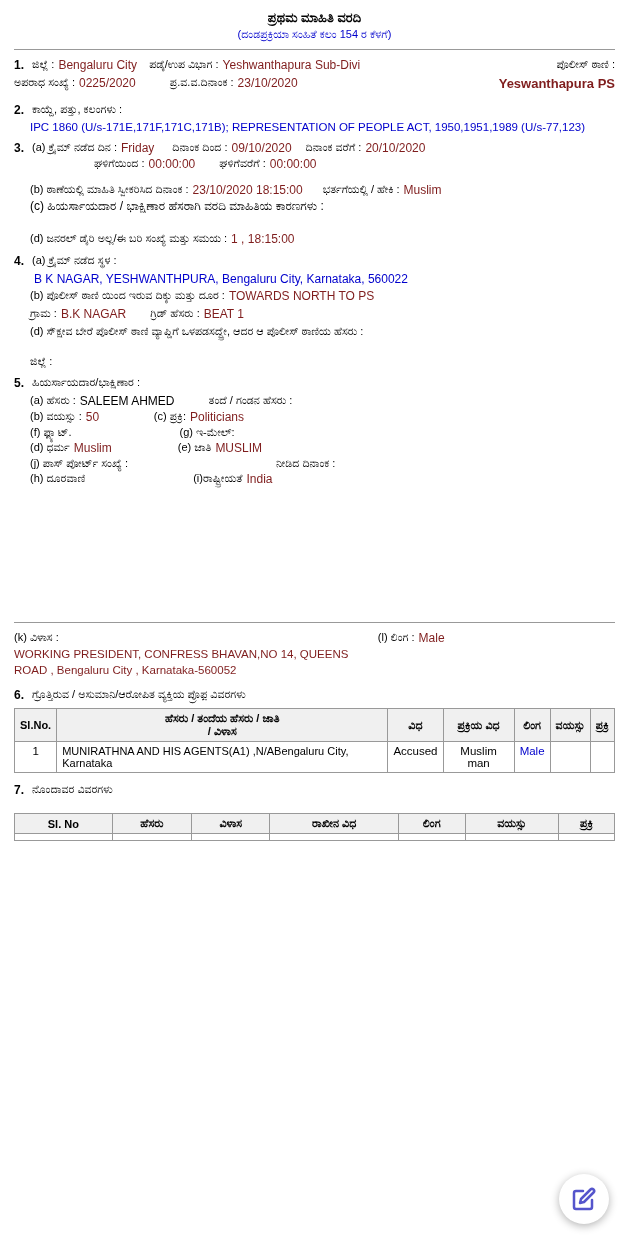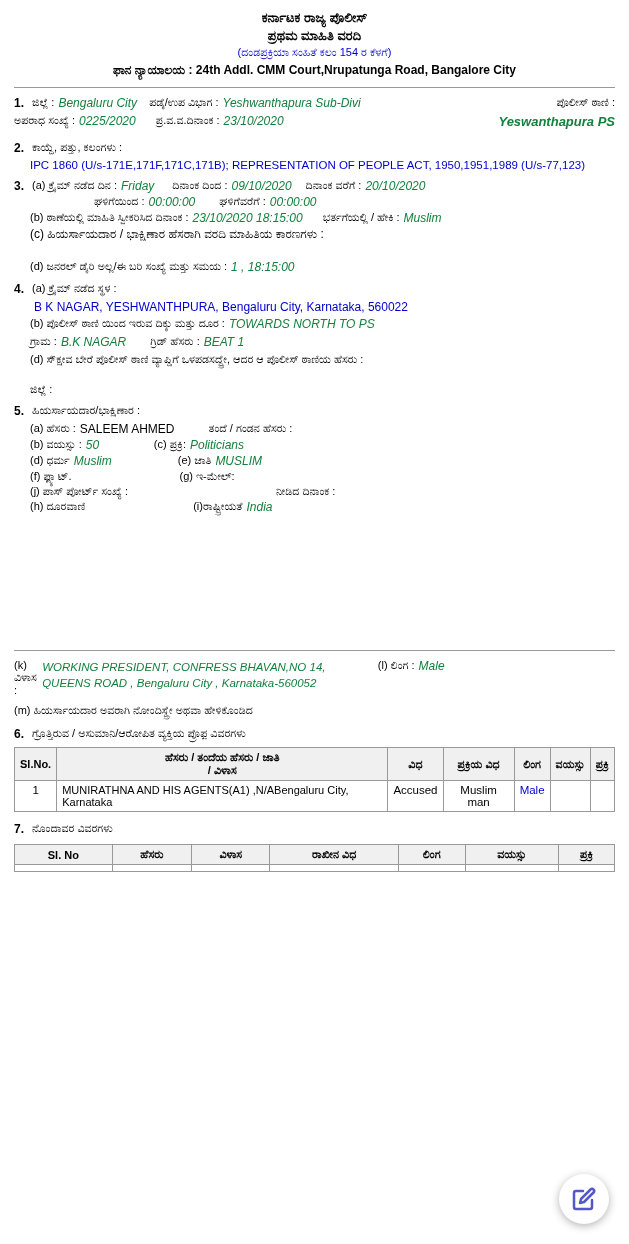--- a/index.html
+++ b/index.html
@@ -47,21 +47,21 @@
       margin-bottom: 4px;
     }
     .label-kan {
       color: #000;
       font-size: 11px;
     }
     .value-en {
       color: #000;
       font-size: 12px;
     }
-    .blue { color: #15803d; font-style: italic; }
+    .blue { color: #7f1d1d; }
     .divider {
       border: none;
       border-top: 1px solid #999;
       margin: 8px 0;
     }
     .section-num {
       font-weight: bold;
       margin-right: 4px;
     }
     .indent { padding-left: 16px; }
@@ -102,21 +102,21 @@
       cursor: pointer;
       border: none;
     }
     .fab-button svg {
       width: 24px;
       height: 24px;
     }
     .section7-table {
       border-collapse: collapse;
       width: 100%;
-      margin-top: 8px;
+      margin-top: 16px;
       font-size: 11.5px;
       border-radius: 13px;
     }
     .section7-table th {
       border: 1px solid #999;
       padding: 3px 5px;
       background: #f0f0f0;
       text-align: center;
       font-size: 11px;
     }
@@ -135,40 +135,38 @@
       display: flex;
       align-items: flex-start;
       gap: 4px;
     }
   </style>
 </head>
 <body>
 
 <div class="page">
 
-  <div class="header-title">ಕರ್ನಾಟಕ ರಾಜ್ಯ ಪೊಲೀಸ್</div>
   <div class="header-title">ಪ್ರಥಮ ಮಾಹಿತಿ ವರದಿ</div>
   <div class="header-sub">(ದಂಡಪ್ರಕ್ರಿಯಾ ಸಂಹಿತೆ ಕಲಂ 154 ರ ಕೆಳಗೆ)</div>
-  <div class="court-name">ಫಾನ ನ್ಯಾಯಾಲಯ : 24th Addl. CMM Court,Nrupatunga Road, Bangalore City</div>
 
   <hr class="divider">
 
   <div class="section">
     <div class="row-flex">
       <span class="section-num">1.</span>
       <span class="label-kan">ಜಿಲ್ಲೆ :</span>
       <span class="value-en blue">Bengaluru City</span>
       <span class="label-kan" style="margin-left:8px">ಪಡ್ಕೆ/ಉಪ ವಿಭಾಗ :</span>
       <span class="value-en blue">Yeshwanthapura Sub-Divi</span>
       <span class="label-kan" style="margin-left:auto">ಪೊಲೀಸ್ ಠಾಣಿ :</span>
     </div>
     <div class="row-flex">
       <span class="label-kan">ಅಪರಾಧ ಸಂಖ್ಯೆ :</span>
       <span class="value-en blue">0225/2020</span>
-      <span class="label-kan" style="margin-left:16px">ಪ್ರ.ವ.ವ.ದಿನಾಂಕ :</span>
+      <span class="label-kan" style="margin-left:30px">ಪ್ರ.ವ.ವ.ದಿನಾಂಕ :</span>
       <span class="value-en blue">23/10/2020</span>
       <span class="value-en blue" style="margin-left:auto; font-weight:bold; font-size:13px">Yeswanthapura PS</span>
     </div>
   </div>
 
   <div class="section" style="margin-top:12px">
     <div class="row-flex">
       <span class="section-num">2.</span>
       <span class="label-kan">ಕಾಯ್ದೆ, ಪತ್ತು, ಕಲಂಗಳು :</span>
     </div>
@@ -178,21 +176,21 @@
   <div class="section">
     <div class="row-flex" style="margin-bottom:2px">
       <span class="section-num">3.</span>
       <span class="label-kan">(a) ಕ್ರೈಮ್ ನಡೆದ ದಿನ :</span>
       <span class="value-en blue">Friday</span>
       <span class="label-kan" style="margin-left:14px">ದಿನಾಂಕ ದಿಂದ :</span>
       <span class="value-en blue">09/10/2020</span>
       <span class="label-kan" style="margin-left:10px">ದಿನಾಂಕ ವರೆಗೆ :</span>
       <span class="value-en blue">20/10/2020</span>
     </div>
-    <div class="row-flex" style="padding-left:80px; margin-bottom:2px">
+    <div class="row-flex" style="padding-left:80px; margin-bottom:12px">
       <span class="label-kan">ಘಳಿಗೆಯಿಂದ :</span>
       <span class="value-en blue">00:00:00</span>
       <span class="label-kan" style="margin-left:20px">ಘಳಿಗೆವರೆಗೆ :</span>
       <span class="value-en blue">00:00:00</span>
     </div>
     <div class="row-flex" style="padding-left:16px; margin-bottom:2px">
       <span class="label-kan">(b) ಠಾಣೆಯಲ್ಲಿ ಮಾಹಿತಿ ಸ್ವೀಕರಿಸಿದ ದಿನಾಂಕ :</span>
       <span class="value-en blue">23/10/2020 18:15:00</span>
       <span class="label-kan" style="margin-left:16px">ಭರ್ತಗೆಯಲ್ಲಿ / ಹೇಕಿ :</span>
       <span class="value-en blue">Muslim</span>
@@ -239,64 +237,63 @@
         <span class="label-kan" style="margin-left:30px">ತಂದೆ / ಗಂಡನ ಹೆಸರು :</span>
         <span class="value-en blue"></span>
       </div>
       <div class="row-flex" style="margin-bottom:2px">
         <span class="label-kan">(b) ವಯಸ್ಸು :</span>
         <span class="value-en blue" style="min-width:50px">50</span>
         <span class="label-kan" style="margin-left:14px">(c) ಪ್ರಕ್ರಿ:</span>
         <span class="value-en blue">Politicians</span>
       </div>
       <div class="row-flex" style="margin-bottom:2px">
+        <span class="label-kan">(f) ಫ್ಲ್ಯಾಟ್.</span>
+        <span class="value-en" style="min-width:80px"></span>
+        <span class="label-kan" style="margin-left:20px">(g) ಇ-ಮೇಲ್:</span>
+        <span class="value-en blue"></span>
+      </div>
+      <div class="row-flex" style="margin-bottom:2px">
         <span class="label-kan">(d) ಧರ್ಮ</span>
         <span class="value-en blue" style="min-width:80px">Muslim</span>
         <span class="label-kan" style="margin-left:20px">(e) ಜಾತಿ</span>
         <span class="value-en blue">MUSLIM</span>
       </div>
       <div class="row-flex" style="margin-bottom:2px">
-        <span class="label-kan">(f) ಫ್ಲ್ಯಾಟ್.</span>
-        <span class="value-en" style="min-width:80px"></span>
-        <span class="label-kan" style="margin-left:20px">(g) ಇ-ಮೇಲ್:</span>
-        <span class="value-en blue"></span>
-      </div>
-      <div class="row-flex" style="margin-bottom:2px">
         <span class="label-kan">(j) ಪಾಸ್ ಪೋರ್ಟ್ ಸಂಖ್ಯೆ :</span>
         <span class="value-en" style="min-width:80px"></span>
         <span class="label-kan" style="margin-left:60px">ನೀಡಿದ ದಿನಾಂಕ :</span>
         <span class="value-en blue"></span>
       </div>
       <div class="row-flex" style="margin-bottom:2px">
         <span class="label-kan">(h) ದೂರವಾಣಿ</span>
         <span class="value-en" style="min-width:80px"></span>
         <span class="label-kan" style="margin-left:20px">(i)ರಾಷ್ಟ್ರೀಯತೆ</span>
         <span class="value-en blue">India</span>
       </div>
     </div>
   </div>
 
   <div style="height:120px"></div>
 
   <hr class="divider">
 
   <div class="section">
     <div class="two-col-row">
-      <div class="two-col-item" style="flex:1.5; flex-direction:row; gap:2px">
+      <div class="two-col-item" style="flex:1.5; flex-direction:column; gap:2px">
         <span class="label-kan">(k) ವಿಳಾಸ :</span>
         <div class="blue" style="font-size:11.5px; line-height:1.4">WORKING PRESIDENT, CONFRESS BHAVAN,NO 14, QUEENS ROAD , Bengaluru City , Karnataka-560052</div>
       </div>
       <div class="two-col-item" style="flex-direction:column; gap:2px">
         <div class="row-flex">
           <span class="label-kan">(l) ಲಿಂಗ :</span>
           <span class="value-en blue">Male</span>
         </div>
       </div>
     </div>
-    <div style="margin-top:8px; font-size:11px">(m) ಹಿಯರ್ಸಾಯದಾರ ಅವರಾಗಿ ನೋಂದಿಸ್ಡ್ರೇ ಅಥವಾ ಹೇಳಿಕೊಂಡಿದ</div>
   </div>
 
   <div class="section" style="margin-top:10px">
     <div class="row-flex">
       <span class="section-num">6.</span>
       <span class="label-kan">ಗ್ರೊತ್ತಿರುವ / ಅಸುಮಾನಿ/ಆರೋಪಿತ ವ್ಯಕ್ತಿಯ ಪ್ರೊಫ಼ ವಿವರಗಳು</span>
     </div>
     <table class="info-table">
       <thead>
         <tr>

